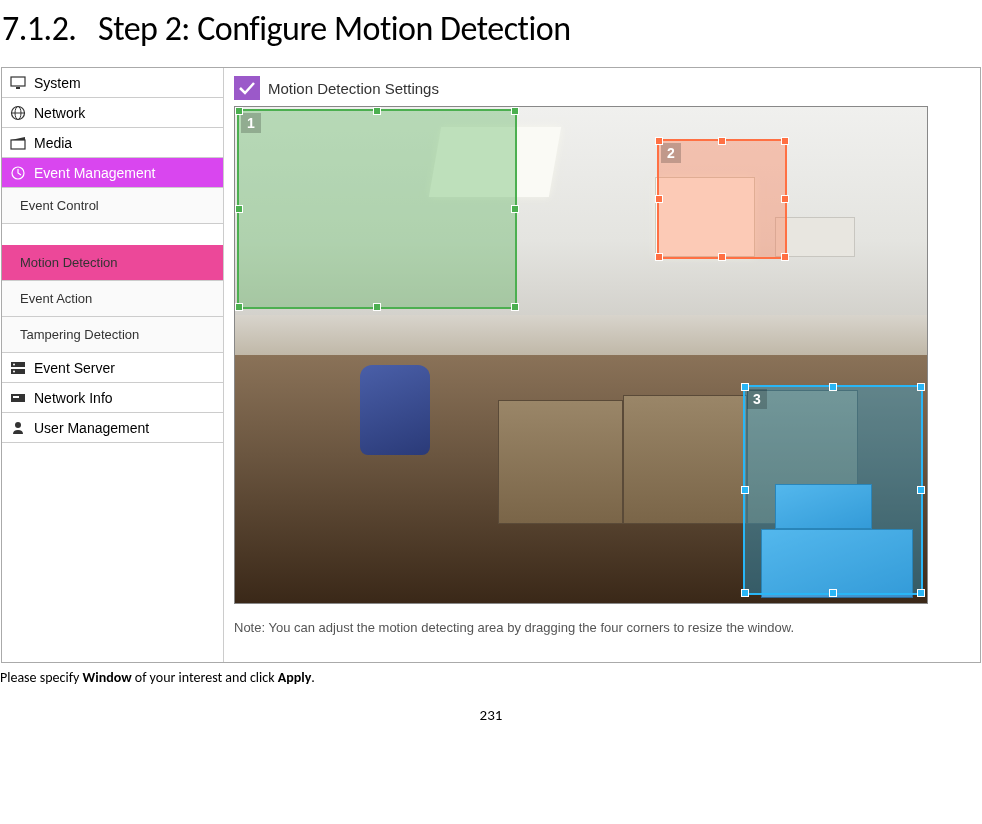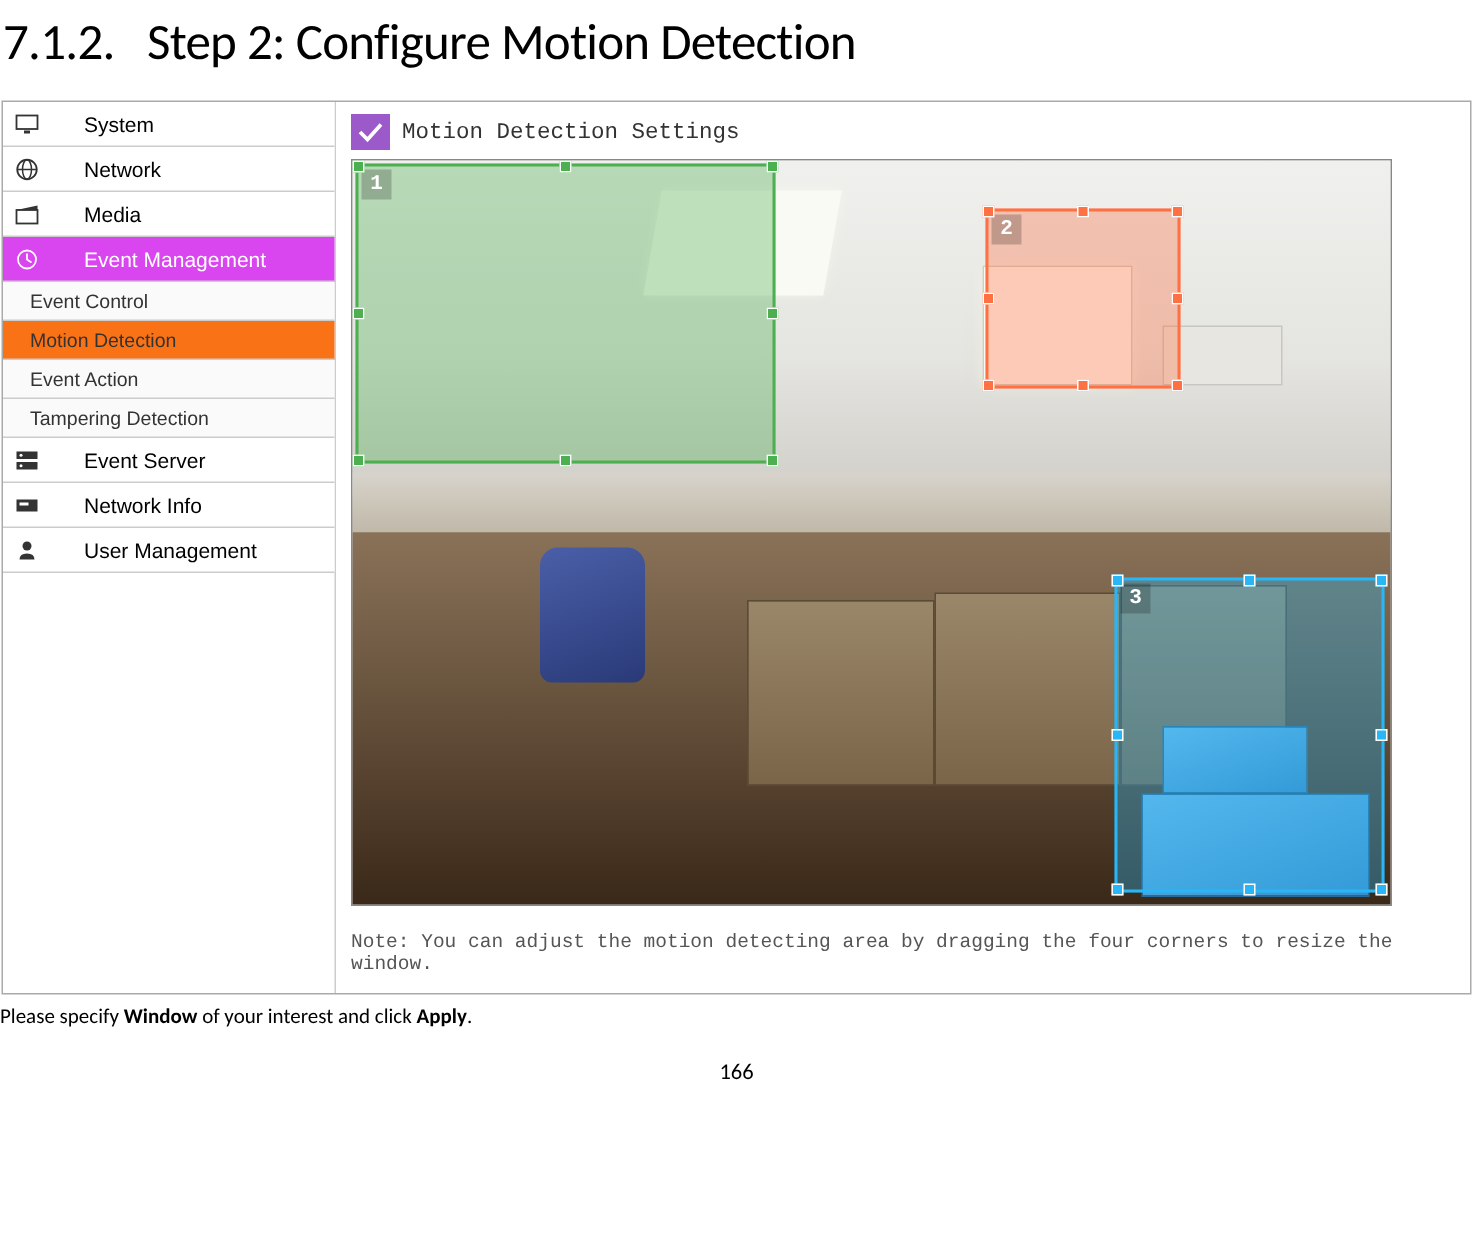--- a/index.html
+++ b/index.html
@@ -1,26 +1,26 @@
 <!DOCTYPE html>
 <html><head>
   <meta charset="utf-8">
   <style>
     * { box-sizing: border-box; margin: 0; padding: 0; }
     body { font-family: Calibri, Arial, sans-serif; width: 982px; background: #fff; }
     .page-heading { font-size: 34px; font-weight: 400; padding: 8px 2px 18px; letter-spacing: -0.5px; }
     .app-frame { border: 1px solid #aaa; margin: 0 1px 4px; display: flex; height: 596px; background: #fff; overflow: hidden; }
     .sidebar { width: 222px; border-right: 1px solid #ccc; background: #fff; font-family: Arial, sans-serif; }
-    .nav-item { display: flex; align-items: center; height: 30px; border-bottom: 1px solid #ccc; padding: 0 6px; font-size: 14px; cursor: pointer; gap: 22px; }
+    .nav-item { display: flex; align-items: center; height: 30px; border-bottom: 1px solid #ccc; padding: 0 6px; font-size: 14px; cursor: pointer; }
     .nav-item.top { background: #fff; color: #000; }
     .nav-item.selected-parent { background: #d946ef; color: #fff; }
-    .nav-item.sub { padding-left: 18px; font-size: 13px; background: #fafafa; color: #333; height: 26px; text-align: right; }
-    .nav-item.sub-selected { background: #f97316; color: #333; }
+    .nav-item.sub { padding-left: 18px; font-size: 13px; background: #fafafa; color: #333; height: 36px; text-align: right; }
+    .nav-item.sub-selected { background: #ec4899; color: #333; margin-top: 21px; }
     .nav-icon { width: 20px; height: 18px; margin-right: 6px; display: flex; align-items: center; justify-content: center; }
-    .main-panel { flex: 1; padding: 8px 10px; position: relative; font-family: Liberation Mono, monospace; }
+    .main-panel { flex: 1; padding: 8px 10px; position: relative; font-family: Liberation Sans, sans-serif; }
     .section-header { display: flex; align-items: center; margin-bottom: 6px; }
     .check-box { width: 26px; height: 24px; background: #9b59c9; display: flex; align-items: center; justify-content: center; margin-right: 8px; }
     .section-title { font-size: 15px; color: #333; }
     .camera-view { position: relative; width: 694px; height: 498px; border: 1px solid #888; overflow: hidden; background: linear-gradient(180deg, #e8e8e6 0%, #dcdcda 35%, #c8c2b8 45%, #8a7862 50%, #6b5640 55%, #4a3828 100%); }
     .ceiling { position: absolute; top: 0; left: 0; right: 0; height: 45%; background: linear-gradient(180deg, #f0f0ee 0%, #e4e4e0 60%, #d0cec8 100%); }
     .ceiling-tile { position: absolute; border: 1px solid #c8c6c0; background: #e8e6e0; }
     .light-panel { position: absolute; background: #fafaf5; box-shadow: 0 0 8px rgba(255,255,240,0.5); }
     .wall-strip { position: absolute; top: 42%; left: 0; right: 0; height: 8%; background: linear-gradient(180deg, #d8d4cc, #c0b8a8); }
     .desk-area { position: absolute; top: 50%; left: 0; right: 0; bottom: 0; background: linear-gradient(180deg, #8a7258 0%, #6b5640 40%, #3a2818 100%); }
     .cabinet { position: absolute; background: linear-gradient(180deg, #9a8668, #7a6548); border: 1px solid #5a4a38; }
@@ -195,13 +195,13 @@
     </div>
 
     <div class="note-text">Note: You can adjust the motion detecting area by dragging the four corners to resize the window.</div>
   </div>
 </div>
 
 <p class="instruction">
   <span>Please specify </span><b>Window</b><span> of your interest and click </span><b>Apply</b><span>.</span>
 </p>
 
-<div class="page-num">166</div>
+<div class="page-num">231</div>
 
 </body></html>

